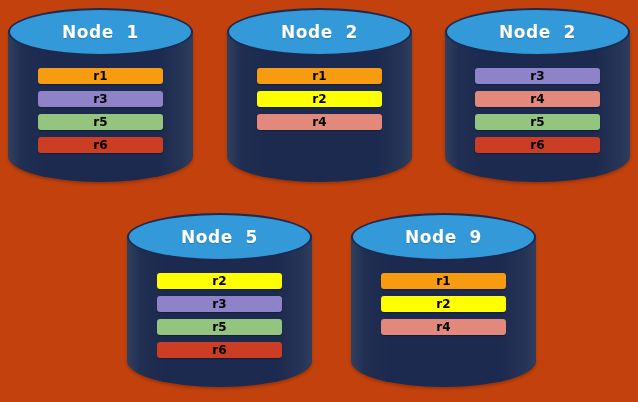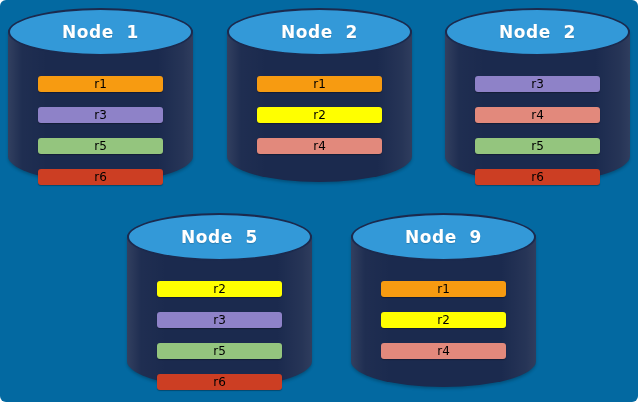--- a/index.html
+++ b/index.html
@@ -95,31 +95,30 @@
     flex-direction: column;
     gap: 7px;
   }
   .replica {
     height: 16px;
     border-radius: 3px;
     display: flex;
     align-items: center;
     justify-content: center;
     font-size: 12px;
-    font-weight: normal;
+    font-weight: bold;
     color: #000000;
     line-height: 1;
     box-shadow: 0 1px 1px rgba(0,0,0,0.30);
-    margin-top: 8px;
   }
 </style>
 </head>
 <body>
 
-<div id="canvas" style="background: #0369a1; border-radius: 6px;">
+<div id="canvas" style="background: #c2410c;">
     <div class="node" style="left: 8px; top: 8px;">
       <div class="cyl-body" style="background: rgb(27, 42, 78);"></div>
       <div class="cyl-shade"></div>
       <div class="cyl-top" style="background: rgb(51, 153, 216); border-color: rgb(27, 42, 78);"></div>
       <div class="node-label" style="color: rgb(255, 255, 255);">Node  1</div>
       <div class="replicas">
         <div class="replica" style="background: rgb(247, 155, 17);">r1</div>
         <div class="replica" style="background: rgb(142, 130, 200);">r3</div>
         <div class="replica" style="background: rgb(148, 197, 126);">r5</div>
         <div class="replica" style="background: rgb(204, 62, 35);">r6</div>

